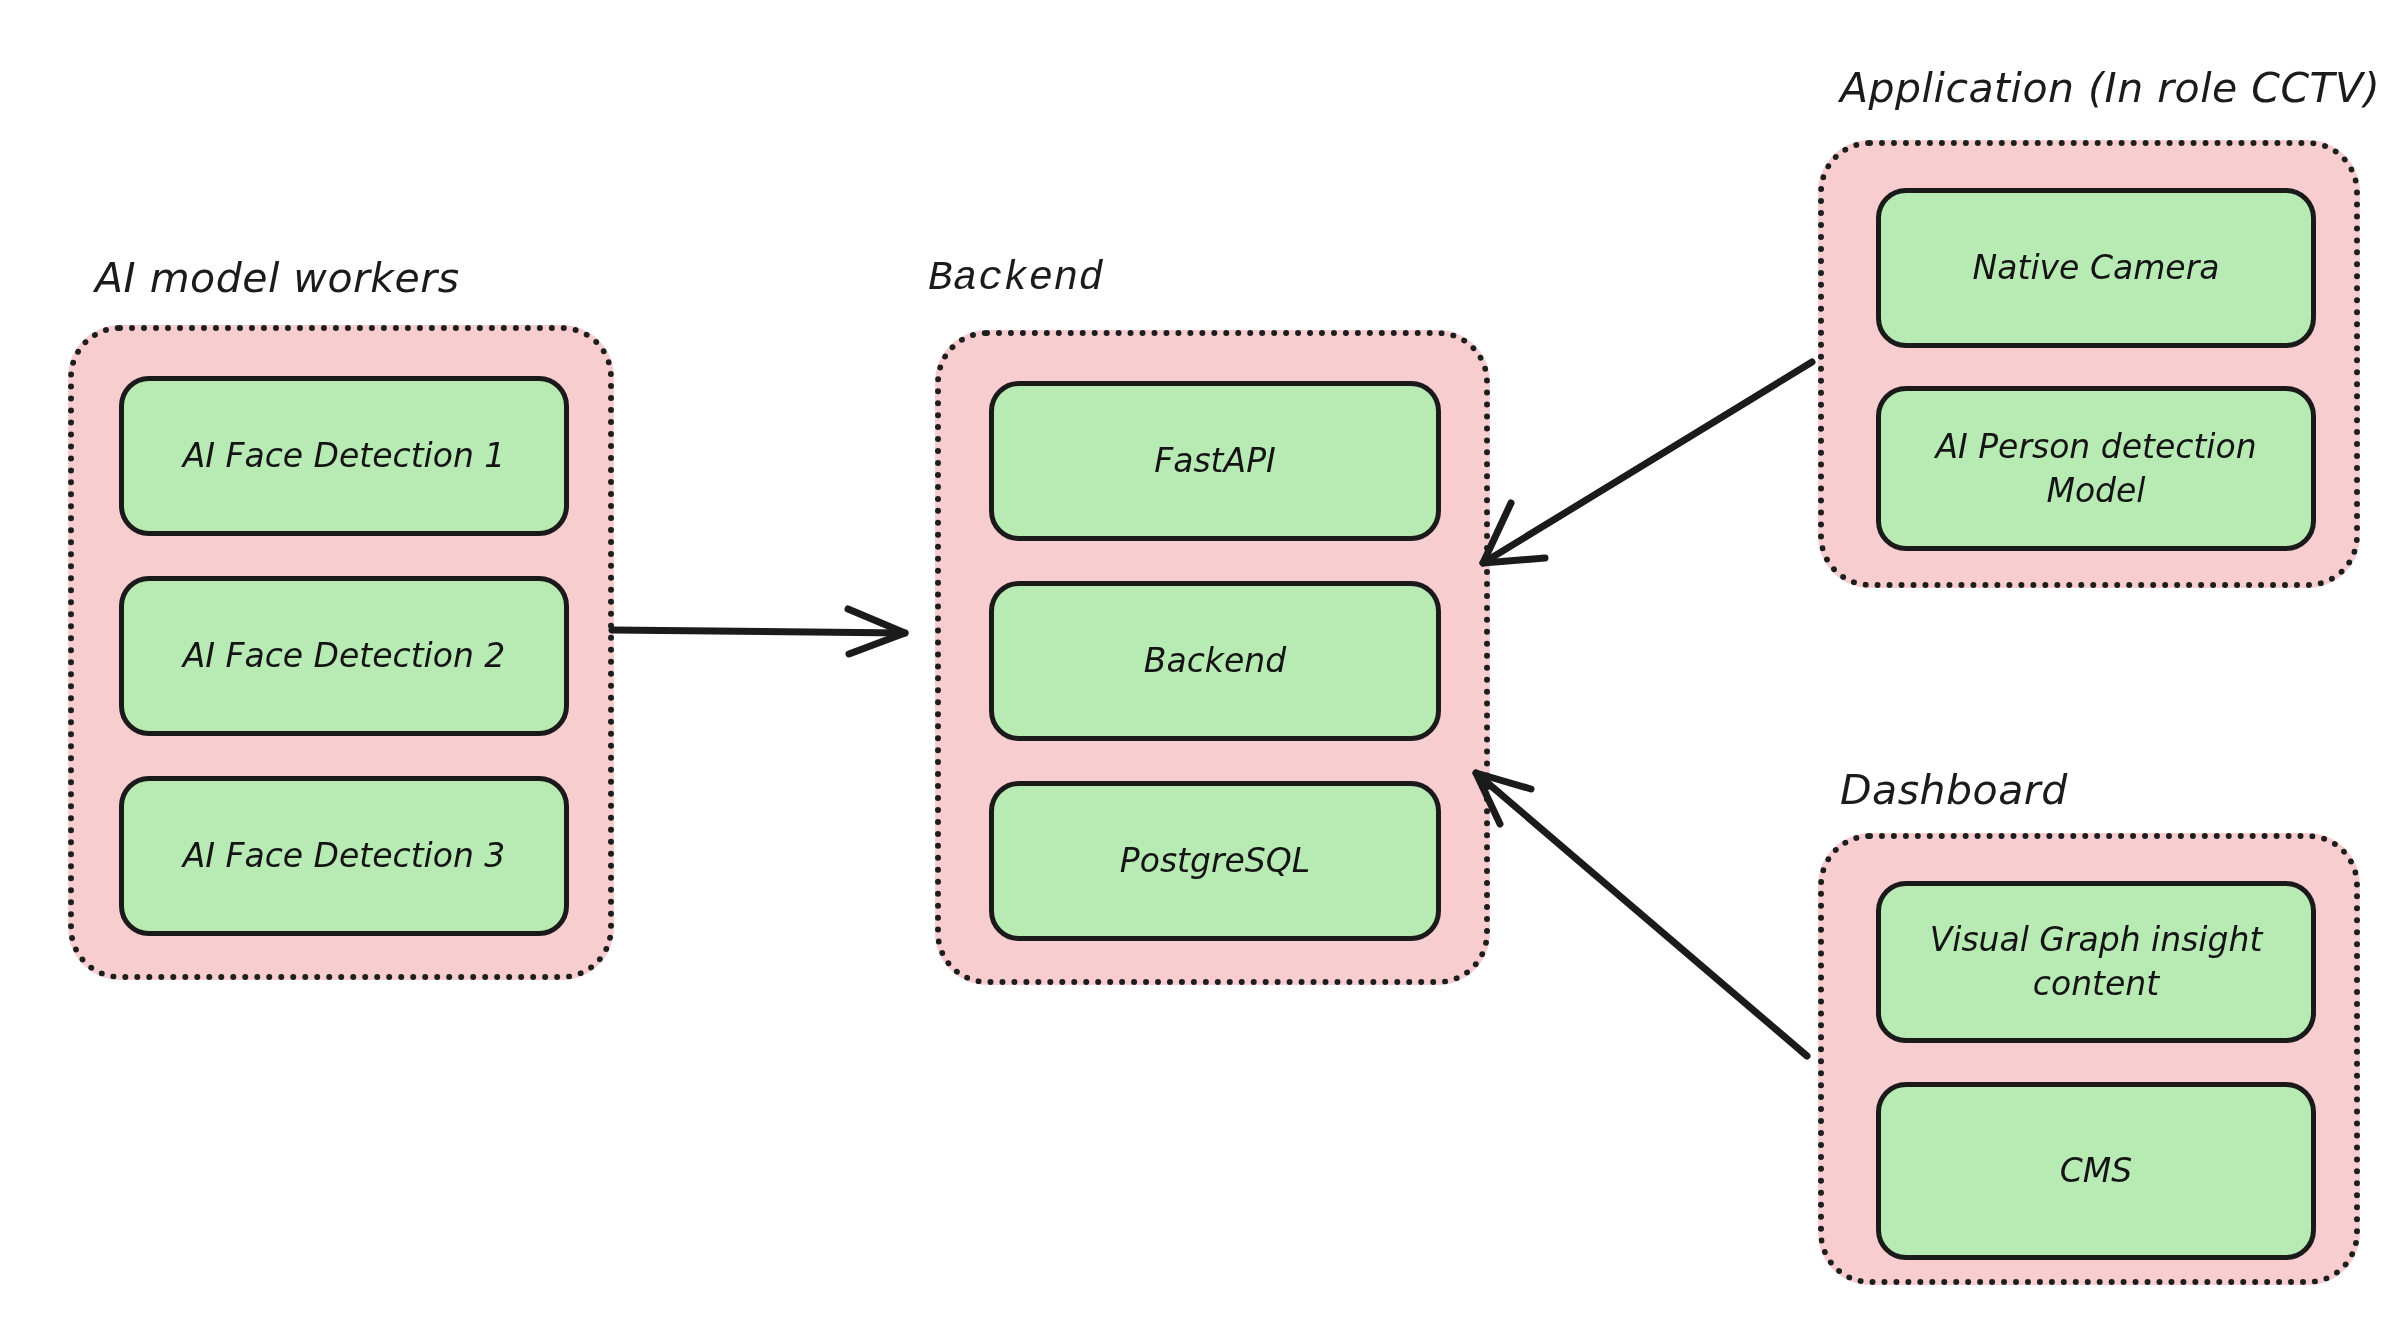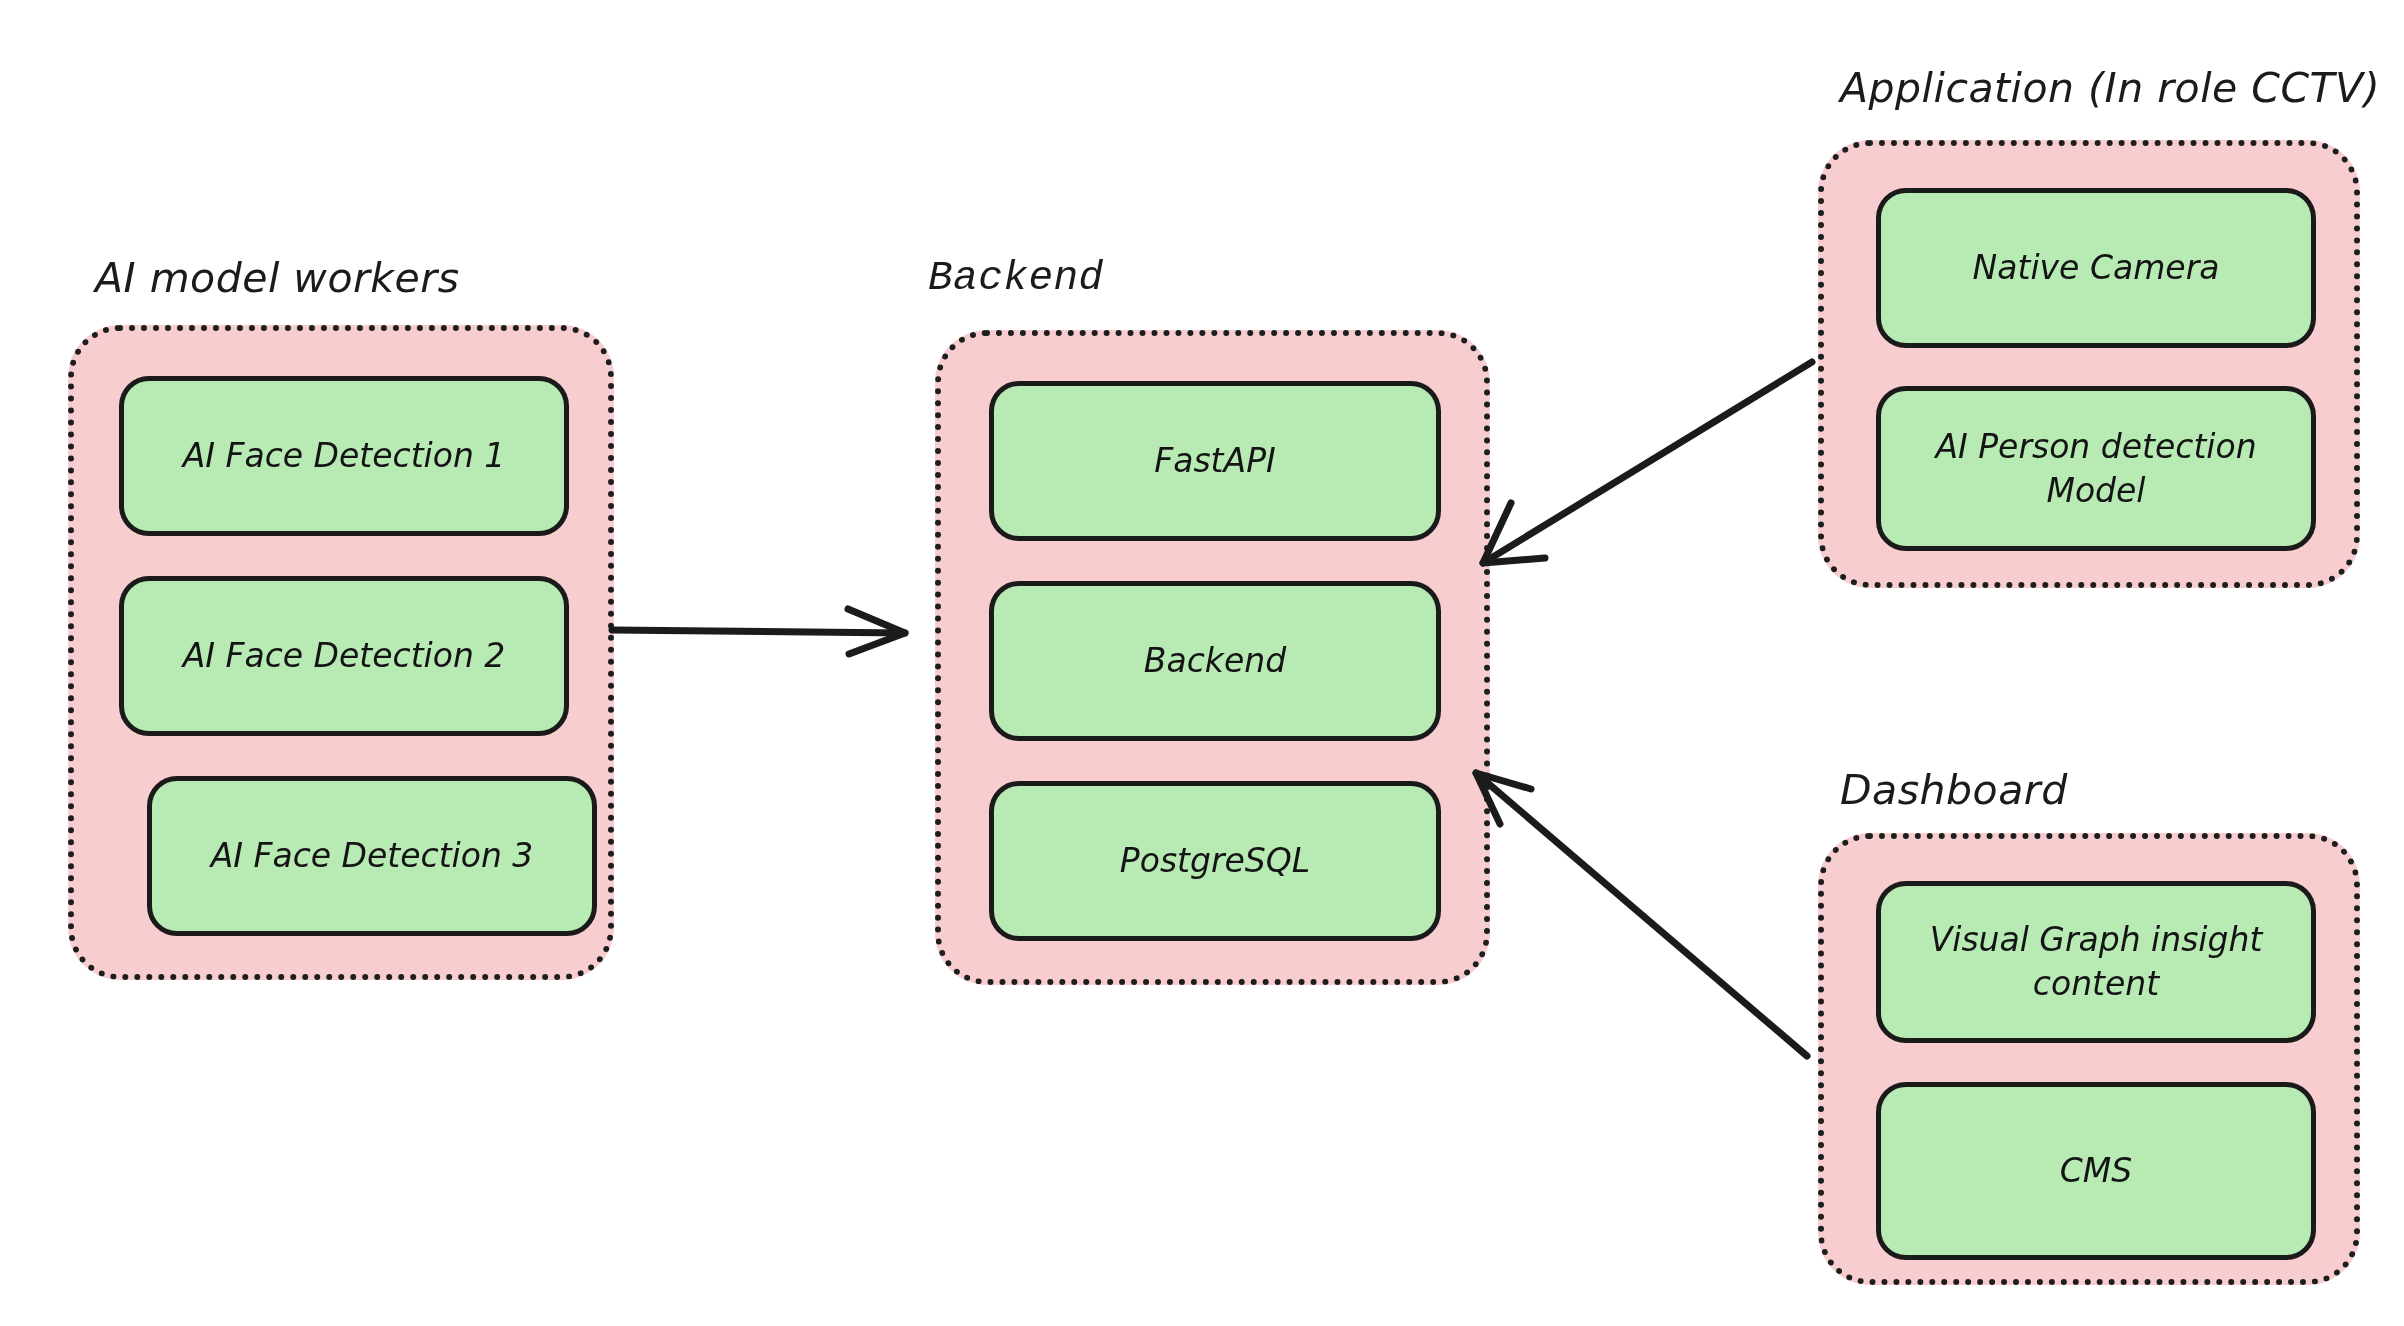--- a/index.html
+++ b/index.html
@@ -90,21 +90,21 @@
 </head>
 <body>
 
 <div id="canvas">
 
   <div class="group-title" style="left:95px; top:258px;">AI model workers</div>
 
   <div class="group" style="left:68px; top:325px; width:546px; height:655px;">
     <div class="node" style="left:45px; top:45px; width:450px; height:160px;">AI Face Detection 1</div>
     <div class="node" style="left:45px; top:245px; width:450px; height:160px;">AI Face Detection 2</div>
-    <div class="node" style="left:45px; top:445px; width:450px; height:160px;margin-left:28px;">AI Face Detection 3</div>
+    <div class="node" style="left:45px; top:445px; width:450px; height:160px;">AI Face Detection 3</div>
   </div>
 
   <div class="group-title" style="left:928px; top:258px;font-family:Liberation Mono, monospace;">Backend</div>
 
   <div class="group" style="left:935px; top:330px; width:555px; height:655px;">
     <div class="node" style="left:48px; top:45px; width:452px; height:160px;">FastAPI</div>
     <div class="node" style="left:48px; top:245px; width:452px; height:160px;">Backend</div>
     <div class="node" style="left:48px; top:445px; width:452px; height:160px;">PostgreSQL</div>
   </div>
 

